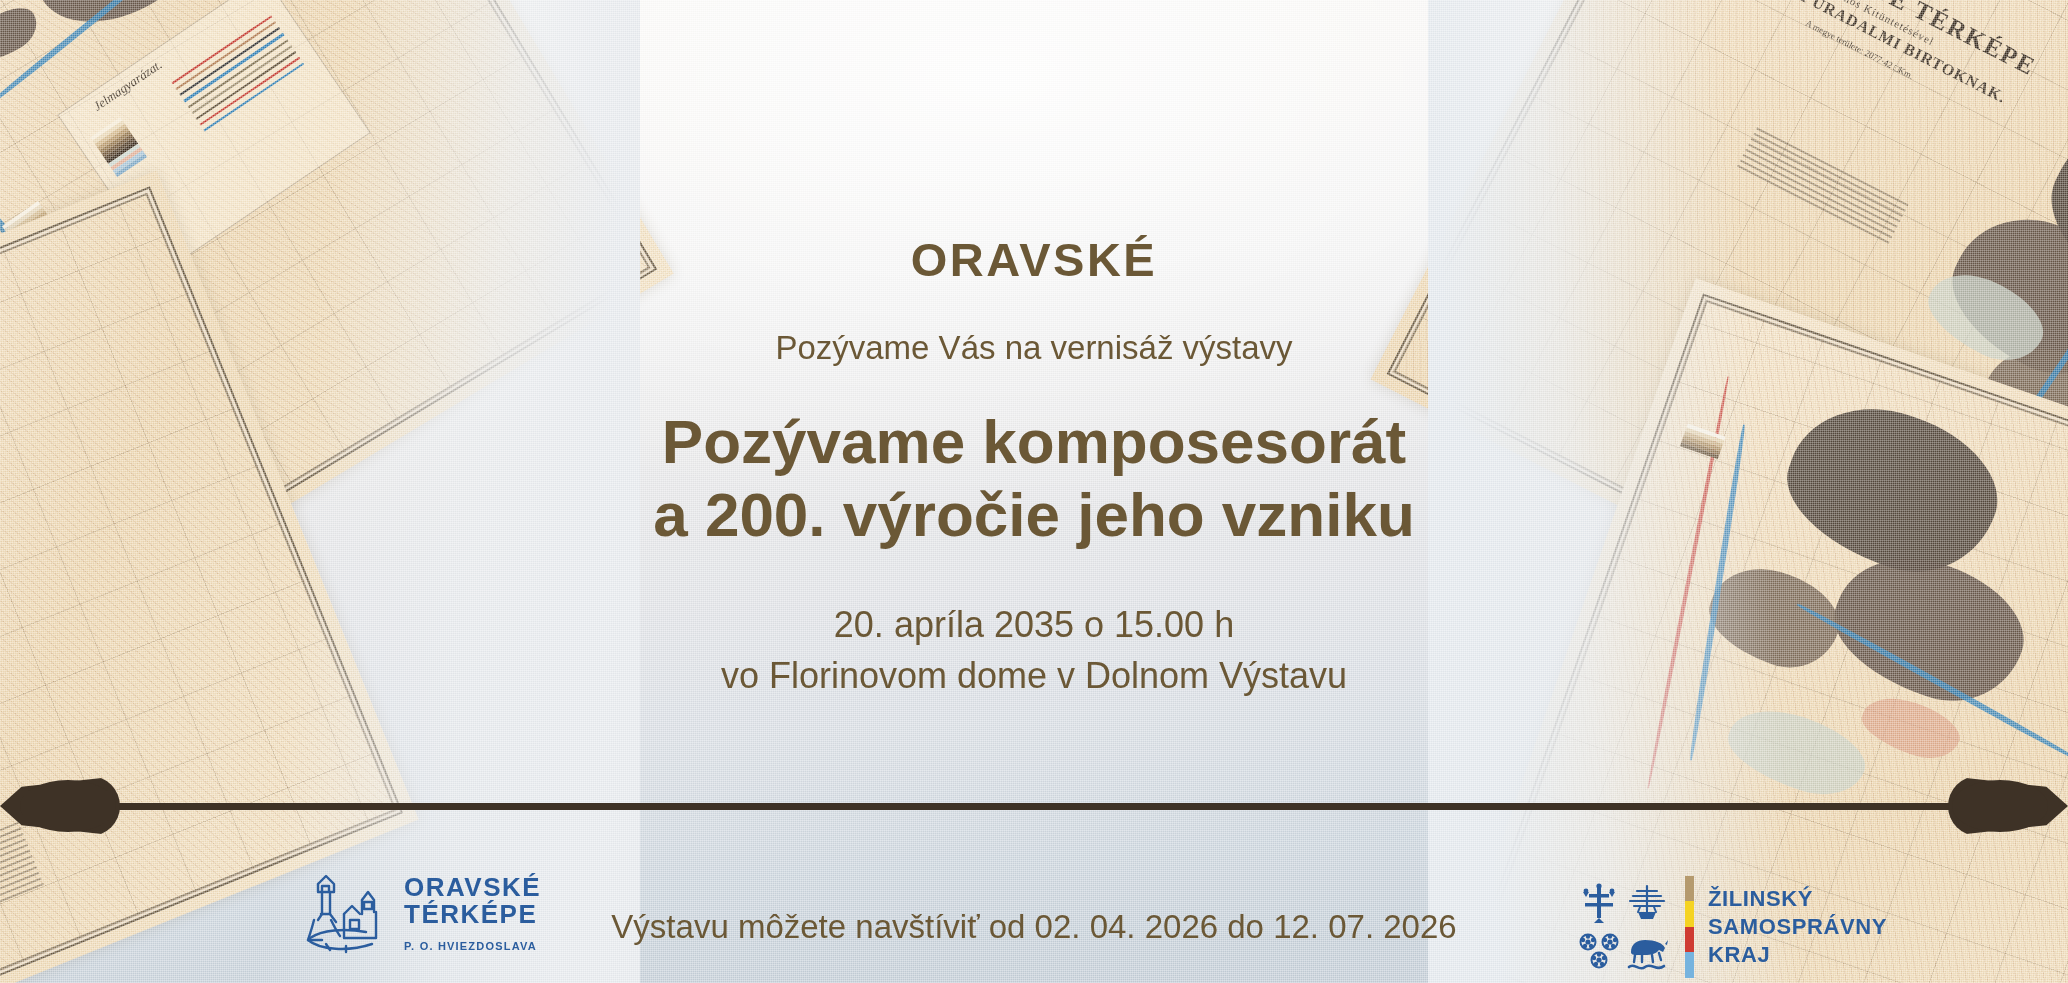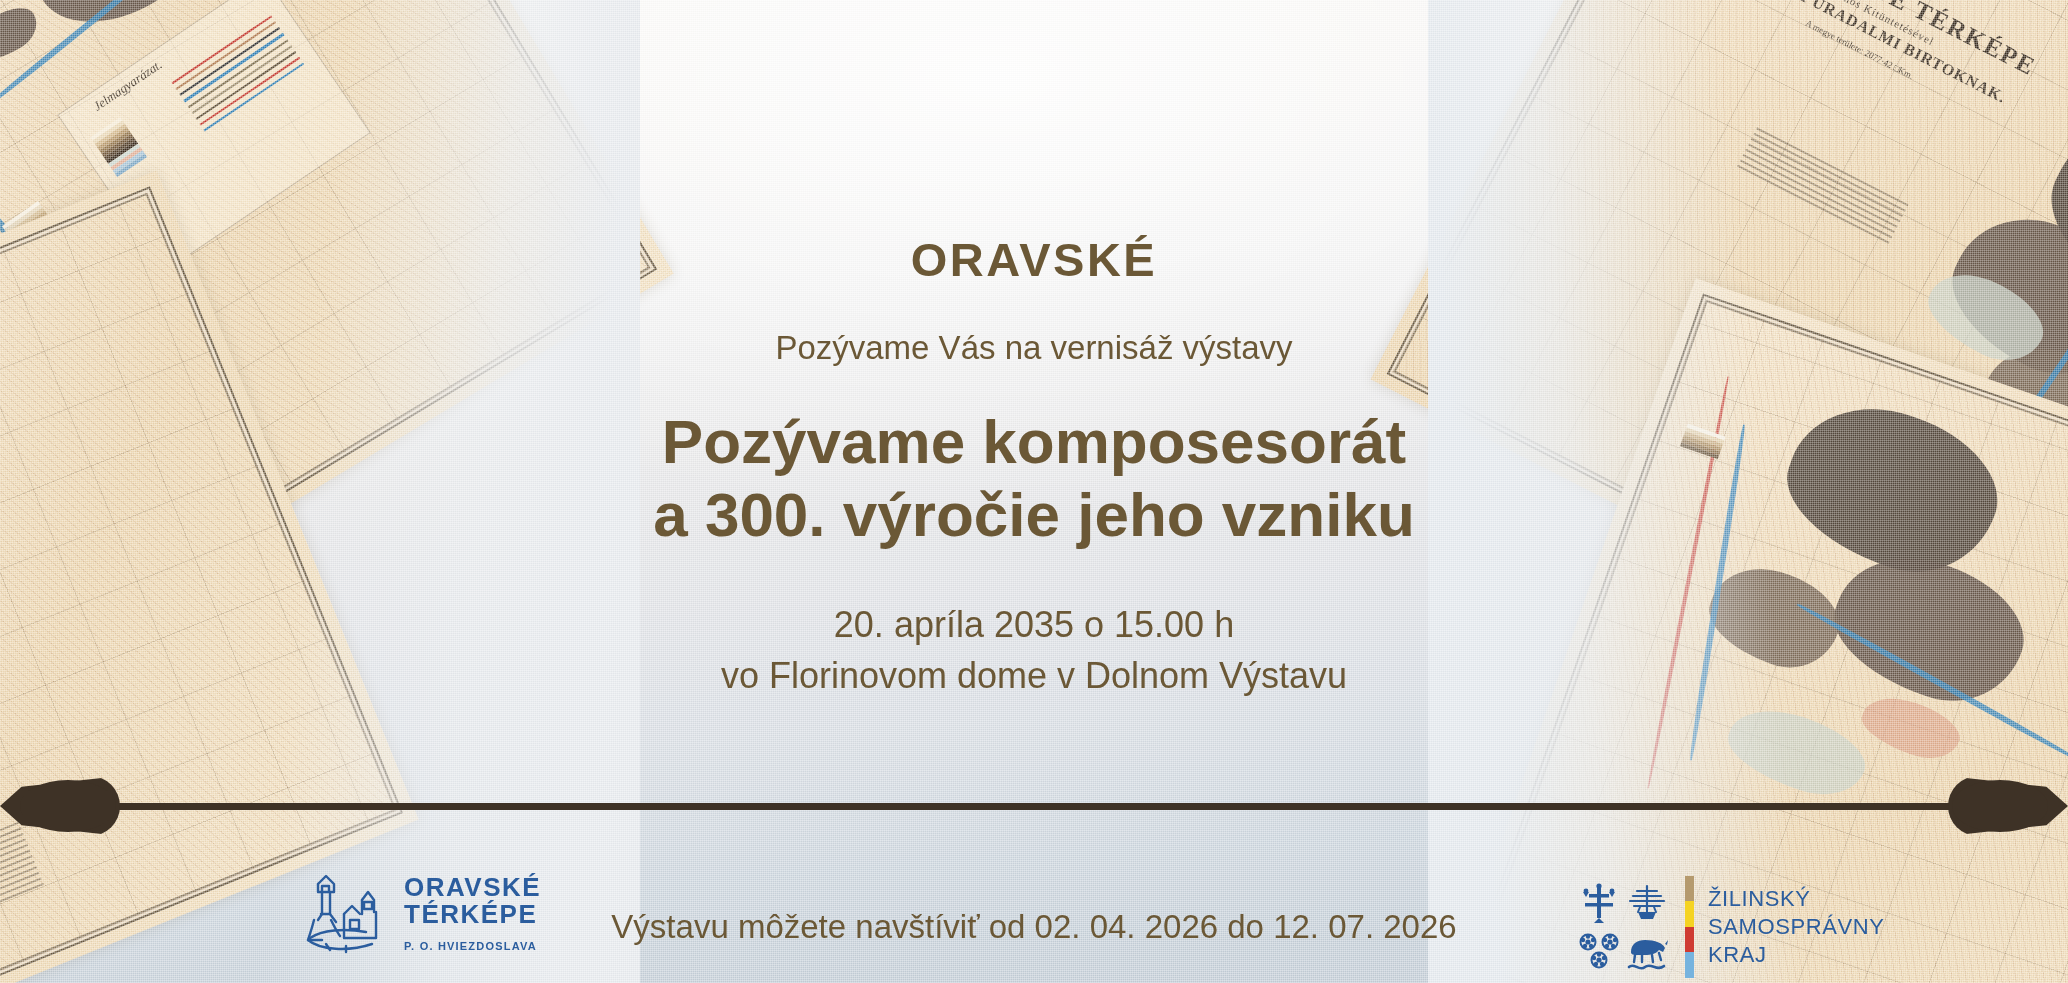--- a/index.html
+++ b/index.html
@@ -245,21 +245,21 @@
     grid-template-columns:48px 48px;
     grid-template-rows:48px 48px;
     align-items:center; justify-items:center;
   }
   #zsk-bar {
     width:9px; height:102px;
     background:linear-gradient(#b59a6e 0 25%, #f5d322 25% 50%, #cf3b32 50% 75%, #76b3de 75% 100%);
   }
   #zsk-words {
     color:#2b5d9e;
-    font-weight:normal;
+    font-weight:bold;
     font-size:22px;
     line-height:1.28;
     letter-spacing:0.6px;
   }
 
   svg { display:block; }
 </style>
 </head>
 <body>
 
@@ -399,21 +399,21 @@
 
   <div id="fade-left"></div>
   <div id="fade-right"></div>
   <div id="texture"></div>
 
   <div id="content">
     <div class="kicker">ORAVSKÉ</div>
     <div class="lead">Pozývame Vás na vernisáž výstavy</div>
     <div class="headline">
       <div>Pozývame komposesorát</div>
-      <div>a 300. výročie jeho vzniku</div>
+      <div>a 200. výročie jeho vzniku</div>
     </div>
     <div class="when">
       <div>20. apríla 2035 o 15.00 h</div>
       <div>vo Florinovom dome v Dolnom Výstavu</div>
     </div>
   </div>
 
   <div id="divider">
     <div class="bar"></div>
     <div class="tip left"></div>

